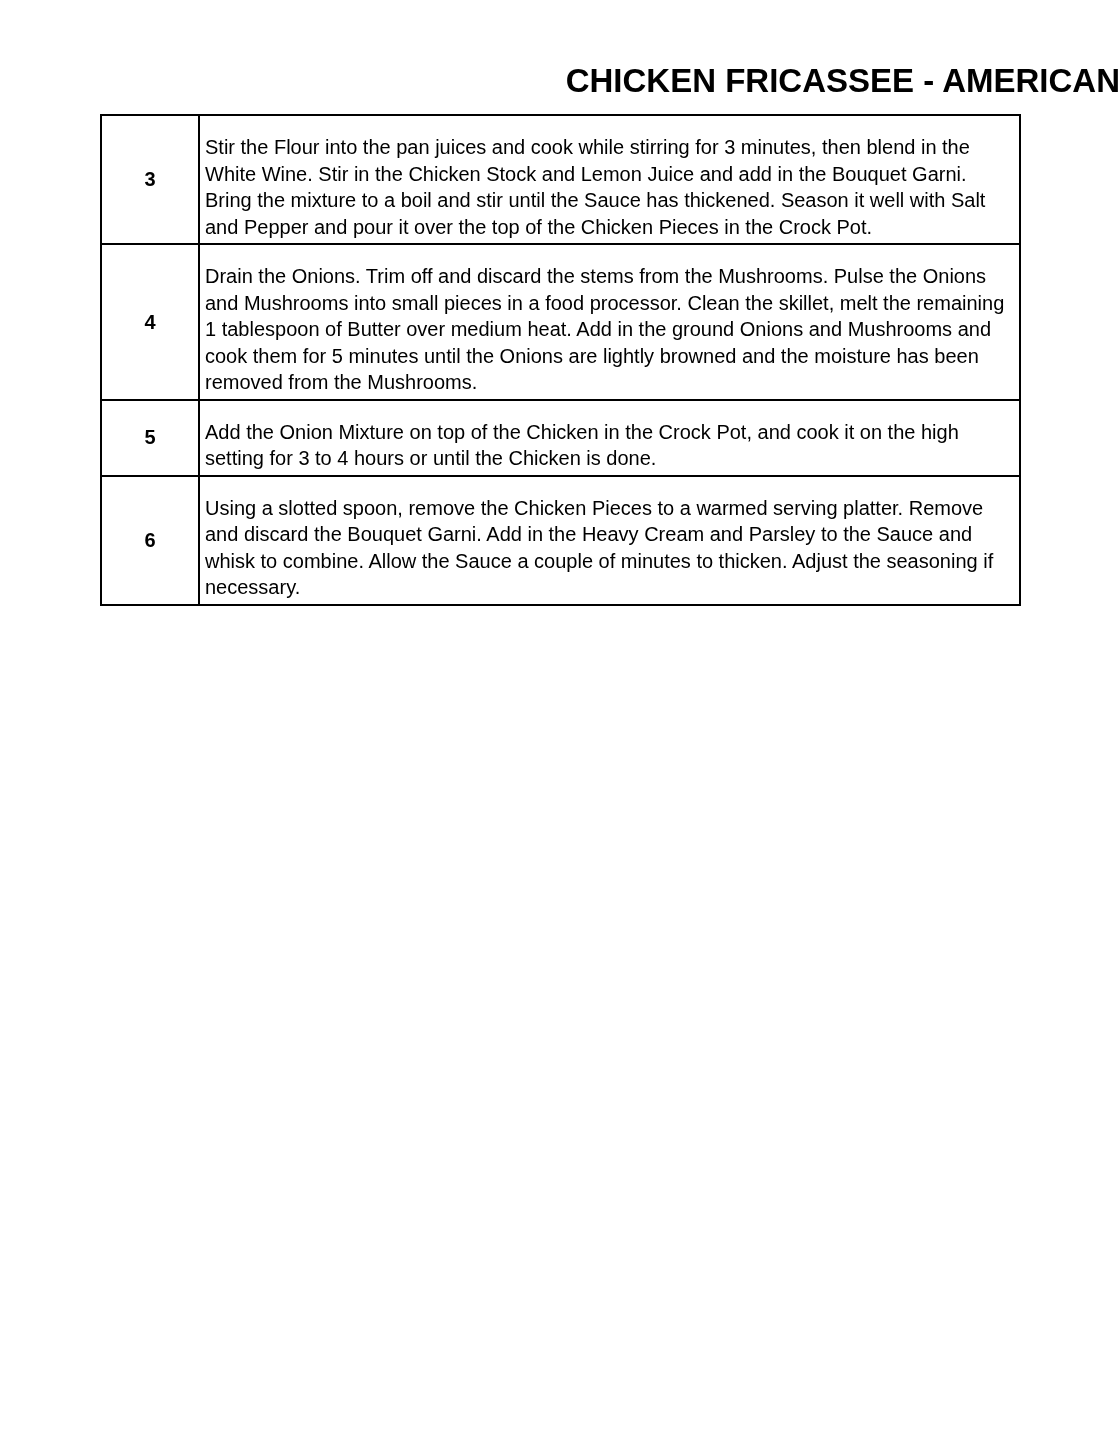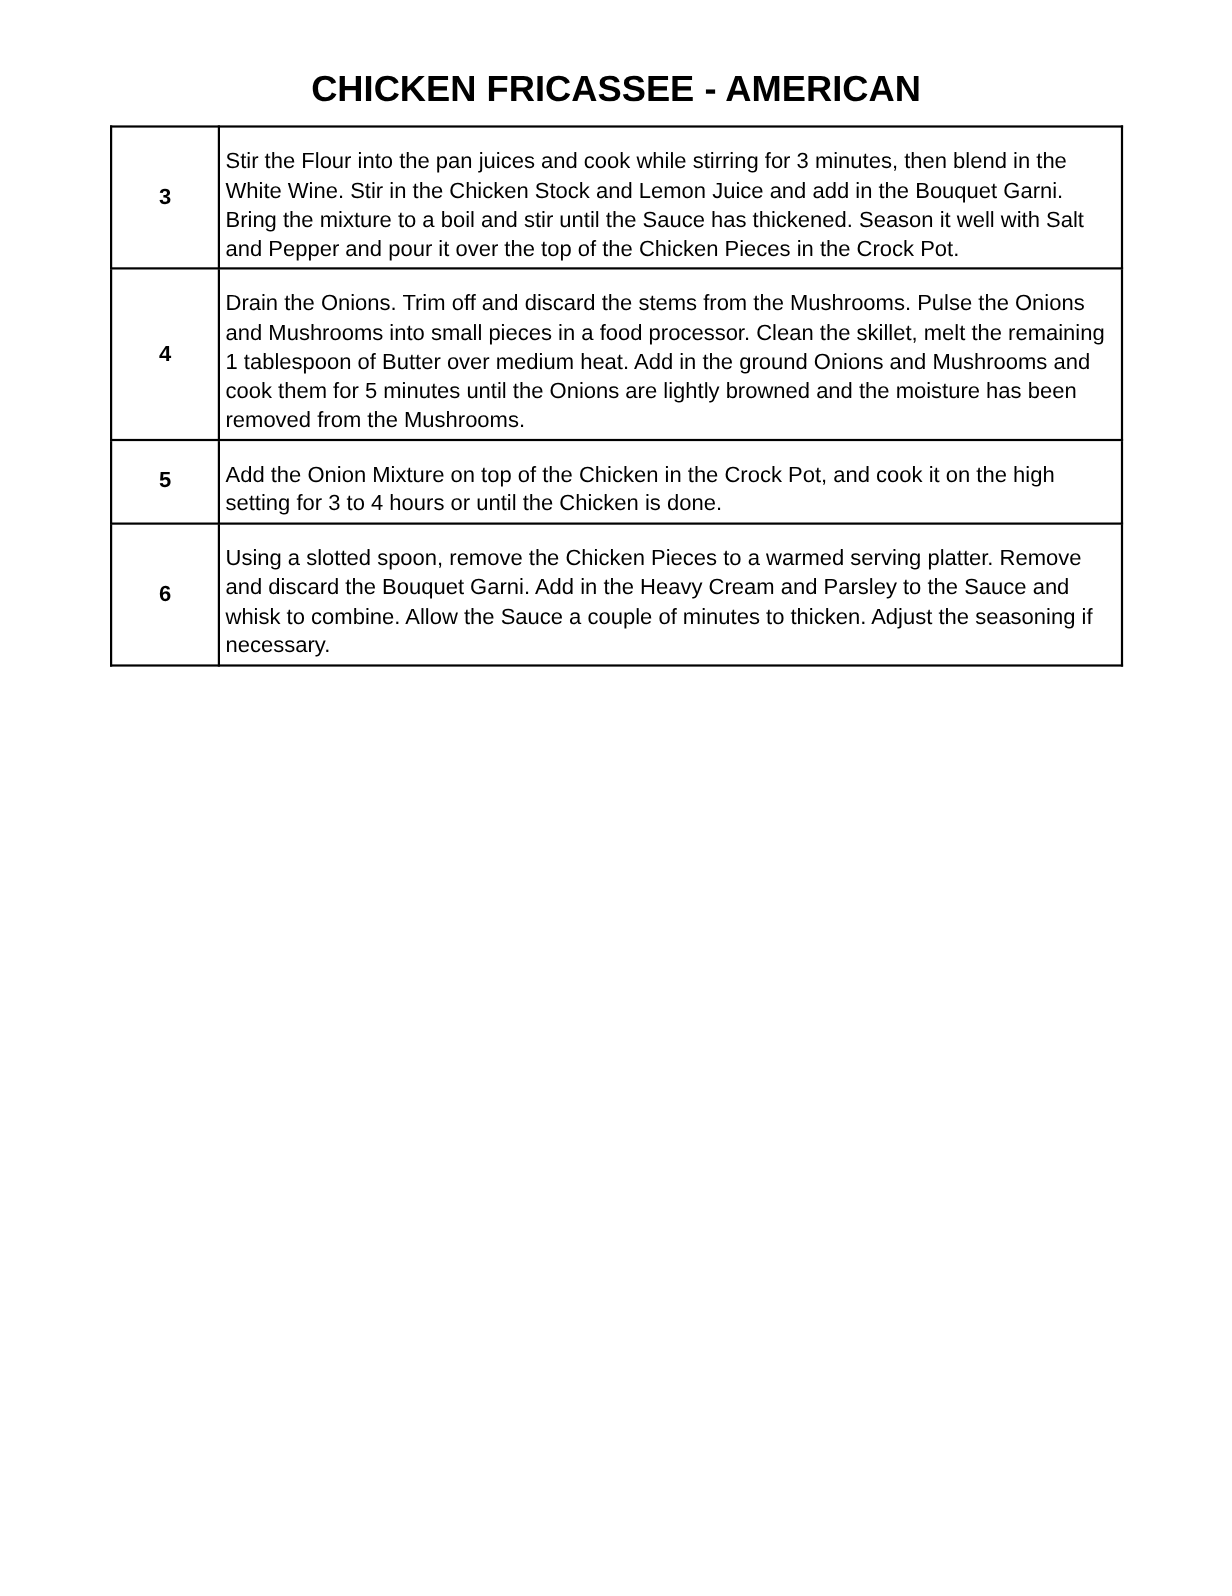--- a/index.html
+++ b/index.html
@@ -13,21 +13,21 @@
     position: relative;
     width: 1120px;
     height: 1451px;
     background: #ffffff;
     overflow: hidden;
   }
   .doc-title {
     margin: 0;
     padding-top: 62px;
     padding-bottom: 14px;
-    text-align: center;
+    text-align: right;
     font-size: 33px;
     font-weight: bold;
     letter-spacing: 0px;
     color: #000000;
   }
   table.steps-table {
     border-collapse: collapse;
     table-layout: fixed;
     margin-left: 100px;
     width: 921px;

